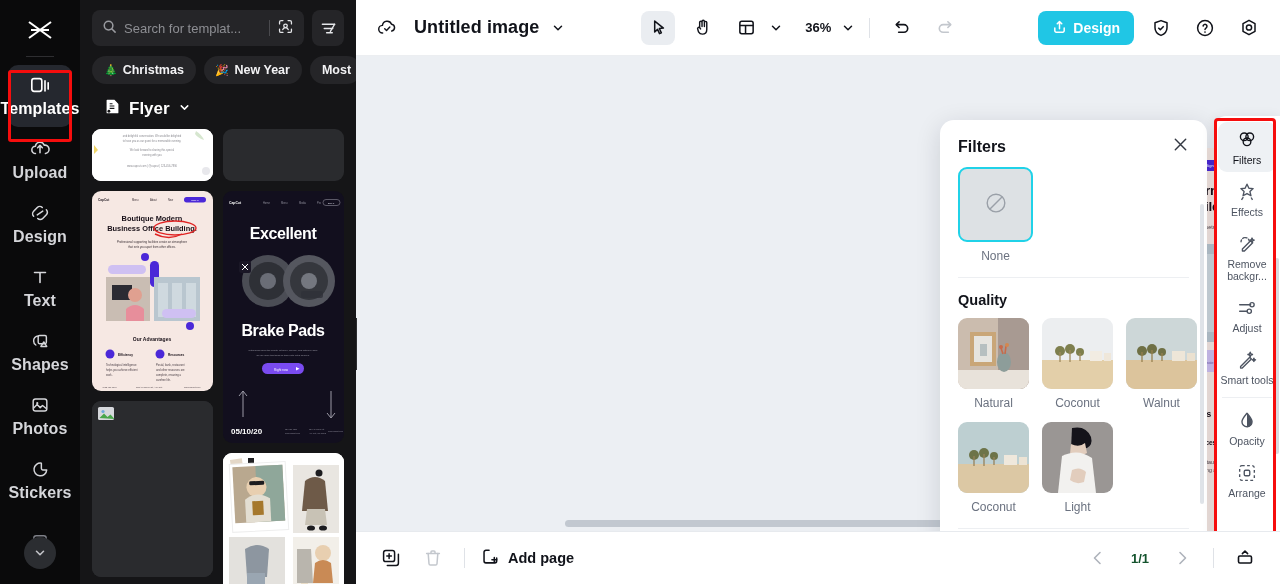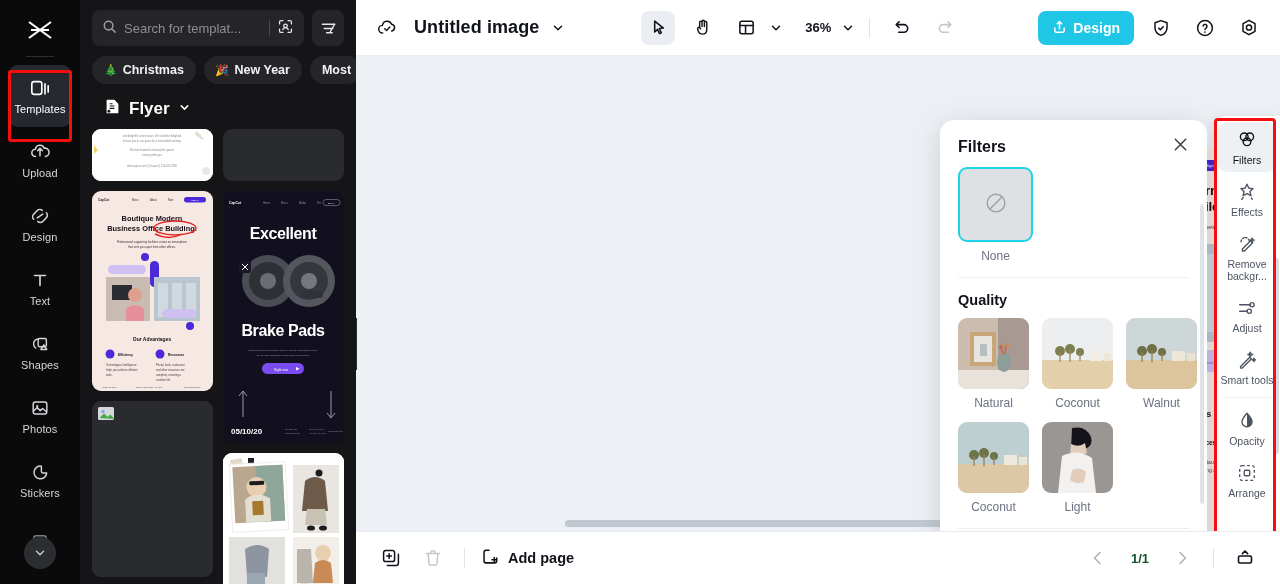--- a/index.html
+++ b/index.html
@@ -17,21 +17,21 @@
     display: flex; flex-direction: column; align-items: center;
     padding-top: 10px; position: relative; flex: none;
   }
   .rail-logo { width: 40px; height: 40px; display:flex; align-items:center; justify-content:center; margin-bottom: 4px;}
   .rail-sep { width: 28px; height: 1px; background: #2e2e31; margin: 2px 0 8px; }
   .rail-item {
     width: 64px; height: 62px; border-radius: 10px; display: flex;
     flex-direction: column; align-items: center; justify-content: center;
     gap: 5px; color: #c9cace; margin-bottom: 2px; position: relative;
   }
-  .rail-item .lbl { font-size: 11px; letter-spacing: .1px; color: #d5d6da; }
+  .rail-item .lbl { font-size: 16px; letter-spacing: .1px; color: #d5d6da; font-weight: bold; }
   .rail-item.active { background: #25282f; }
   .rail-item.active .lbl { color: #ffffff; }
   .rail-item.active svg { stroke: #ffffff; }
   .rail-highlight {
     position: absolute; left: 8px; top: 70px; width: 64px; height: 72px;
     border: 3px solid #f60d0d; border-radius: 3px; pointer-events: none; z-index: 6;
   }
   .rail-chev {
     position: absolute; left: 24px; bottom: 15px; width: 32px; height: 32px;
     border-radius: 50%; background: #2b2d31; display: flex; align-items: center; justify-content: center;

